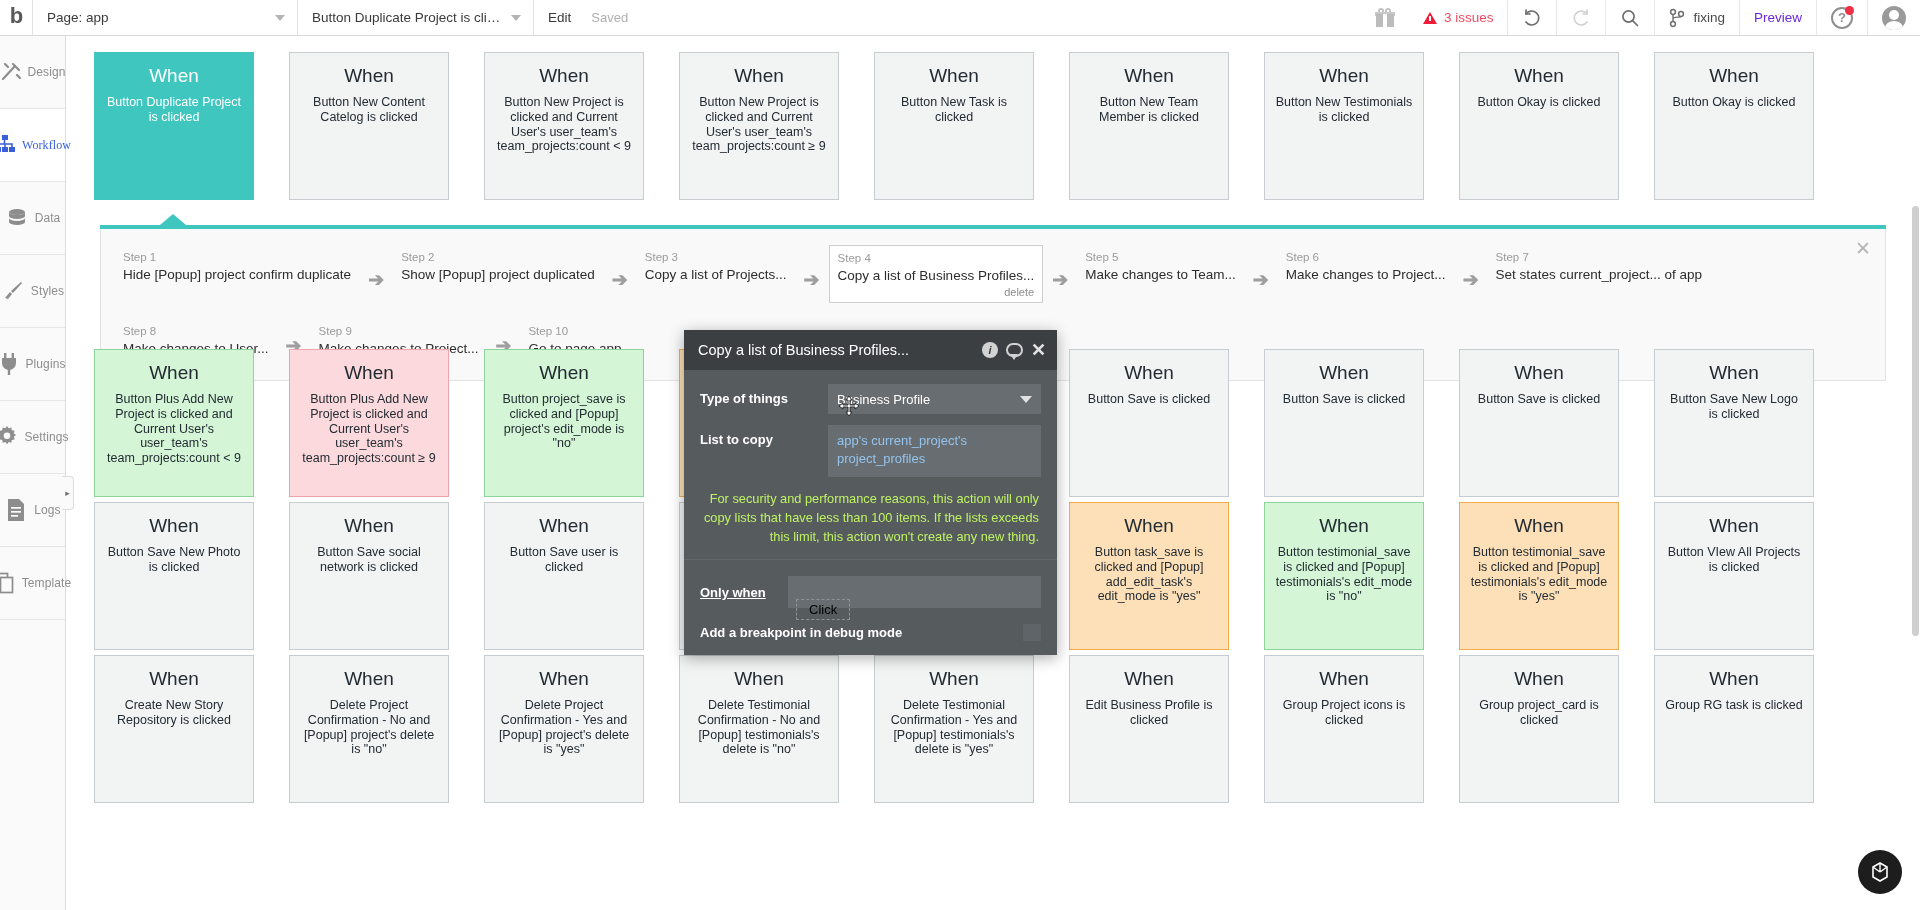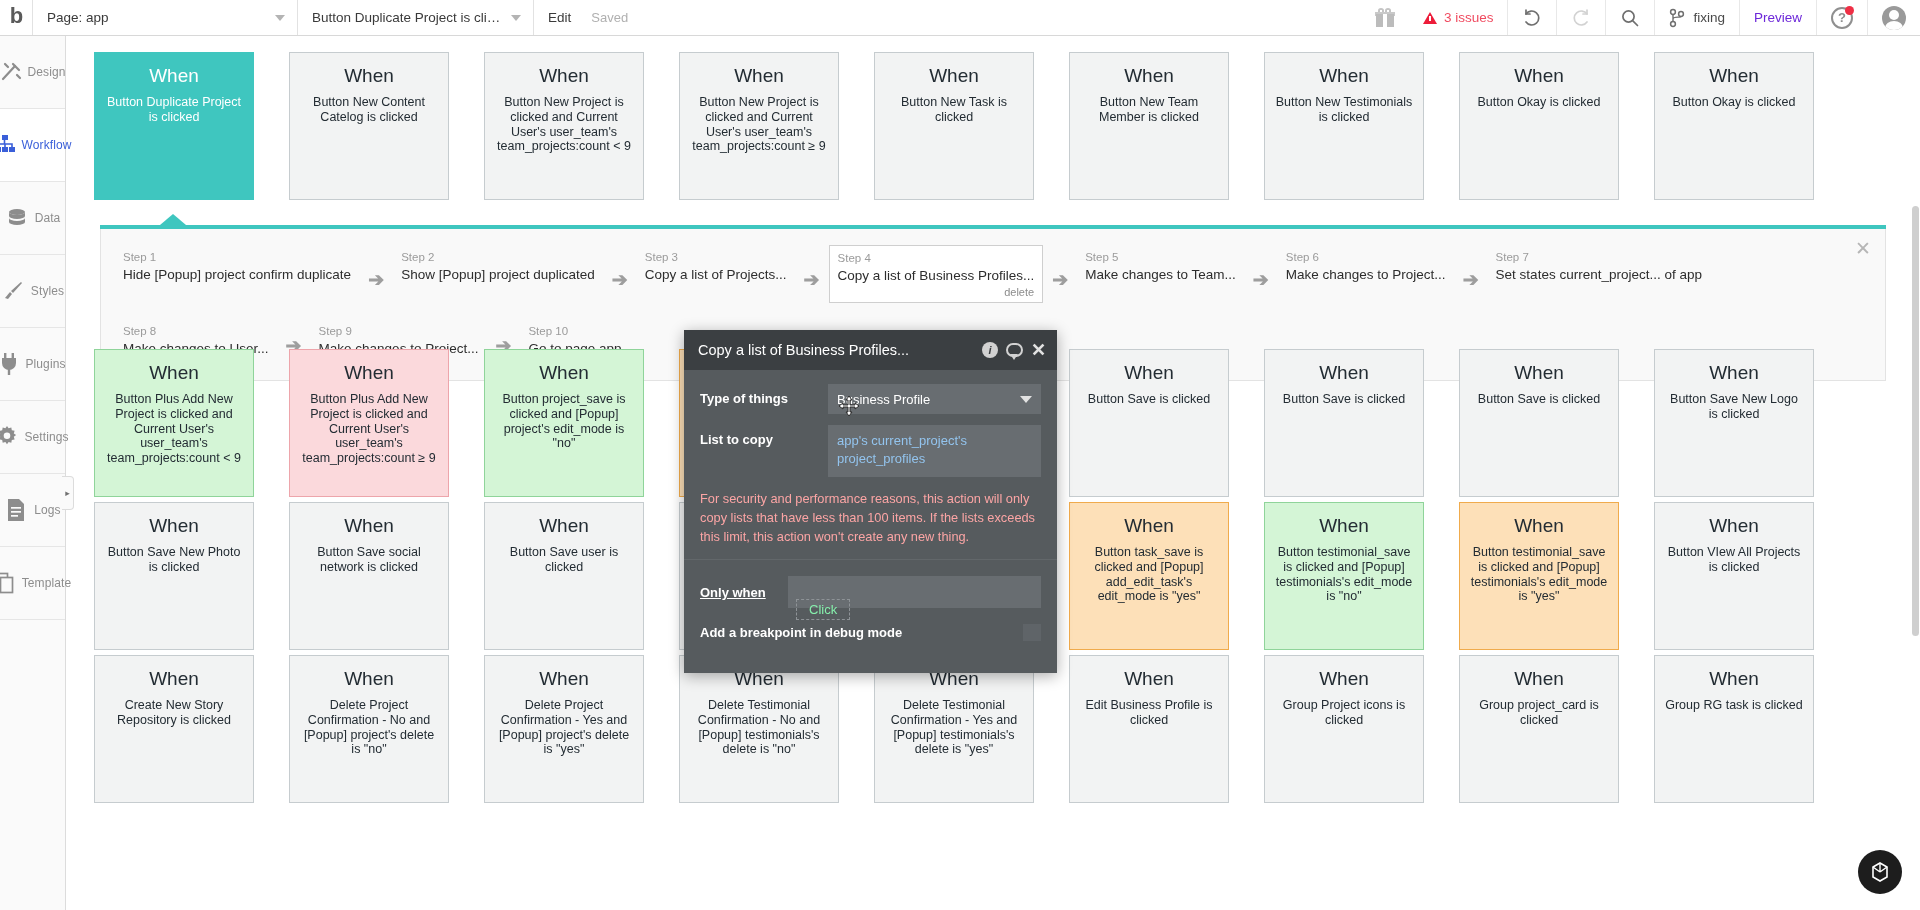--- a/index.html
+++ b/index.html
@@ -90,21 +90,21 @@
     position: absolute; top: 36px; left: 0;
     width: 66px; height: 874px;
     background: #fafafa; border-right: 1px solid #dcdcdc;
     z-index: 40;
   }
   .nav-item {
     height: 73px; border-bottom: 1px solid #e6e6e6;
     display: flex; align-items: center; justify-content: center;
     gap: 6px; cursor: pointer; color: #8d8d8d;
   }
-  .nav-item.active { color: #3a5fd9; background: #ffffff; }
+  .nav-item.active { color: #3a5fd9; background: #ffffff; font-family: Liberation Serif, serif; }
   .nav-label { font-size: 12px; letter-spacing: .1px; }
   .nav-ico { width: 24px; height: 22px; display: flex; align-items: center; justify-content: center; }
   .nav-ico svg { display: block; }
   .nav-handle {
     position: absolute; top: 440px; right: -9px;
     width: 12px; height: 34px; background: #fafafa;
     border: 1px solid #dcdcdc; border-left: none;
     border-radius: 0 4px 4px 0;
     display: flex; align-items: center; justify-content: center;
     font-size: 9px; color: #707070; cursor: pointer;
@@ -208,34 +208,34 @@
   .mfield {
     flex: 1; background: #686d71; min-height: 30px;
     display: flex; align-items: center; justify-content: space-between;
     padding: 6px 9px; color: #ffffff; cursor: pointer;
   }
   .mfield.link { color: #93c4ee; line-height: 1.42; display: block; padding: 7px 9px 8px; }
   .dd-caret {
     width: 0; height: 0; border-left: 6px solid transparent;
     border-right: 6px solid transparent; border-top: 7px solid #e2e2e2; flex: none;
   }
-  .mnote { color: #fca5a5; font-size: 12.8px; line-height: 1.49; padding: 1px 2px 13px 0; }
+  .mnote { color: #bef264; font-size: 12.8px; line-height: 1.49; padding: 1px 2px 13px 0; text-align: right; }
   .mdivider { height: 1px; background: #62676a; margin: 0 -16px; }
   .mrow2 { display: flex; align-items: center; padding: 16px 0 8px; }
   .mrow2 .mlabel { padding-top: 0; width: 88px; text-decoration: underline; }
   .onlywhen-field {
     flex: 1; background: #686d71; height: 32px; display: flex; align-items: center; padding: 0 8px;
     cursor: pointer;
   }
   .click-chip {
-    border: 1px dashed #8e9397; color: #86efac; font-size: 13px;
+    border: 1px dashed #8e9397; color: #000000; font-size: 13px;
     padding: 2px 12px;
     margin-top: 35px;
   }
-  .mrow3 { display: flex; align-items: center; justify-content: space-between; padding: 8px 0 32px; }
+  .mrow3 { display: flex; align-items: center; justify-content: space-between; padding: 8px 0 14px; }
   .mrow3 .mlabel { width: auto; padding-top: 0; }
   .bp-box { width: 18px; height: 17px; background: #5f6468; cursor: pointer; flex: none; }
 
   .drag-cursor {
     position: absolute; left: 838px; top: 395px; width: 20px; height: 20px; z-index: 70;
     color: #ffffff;
   }
 
   
   .chat-fab {

